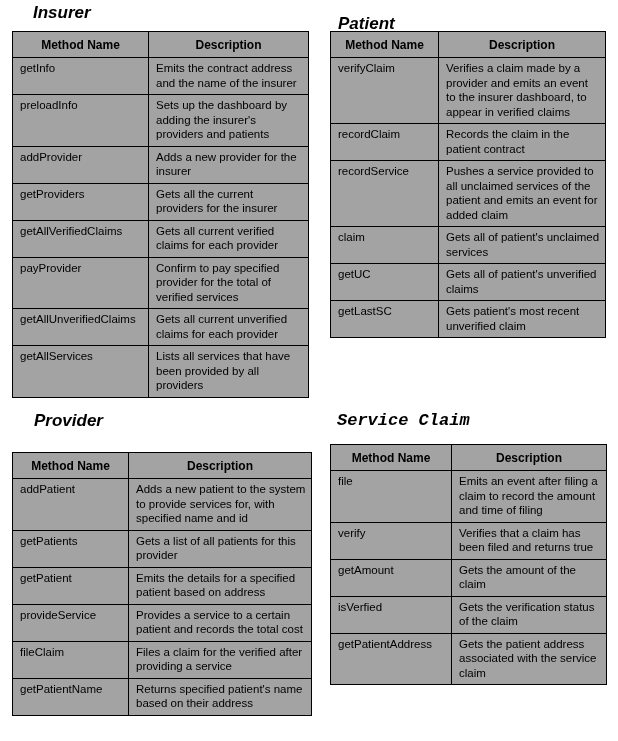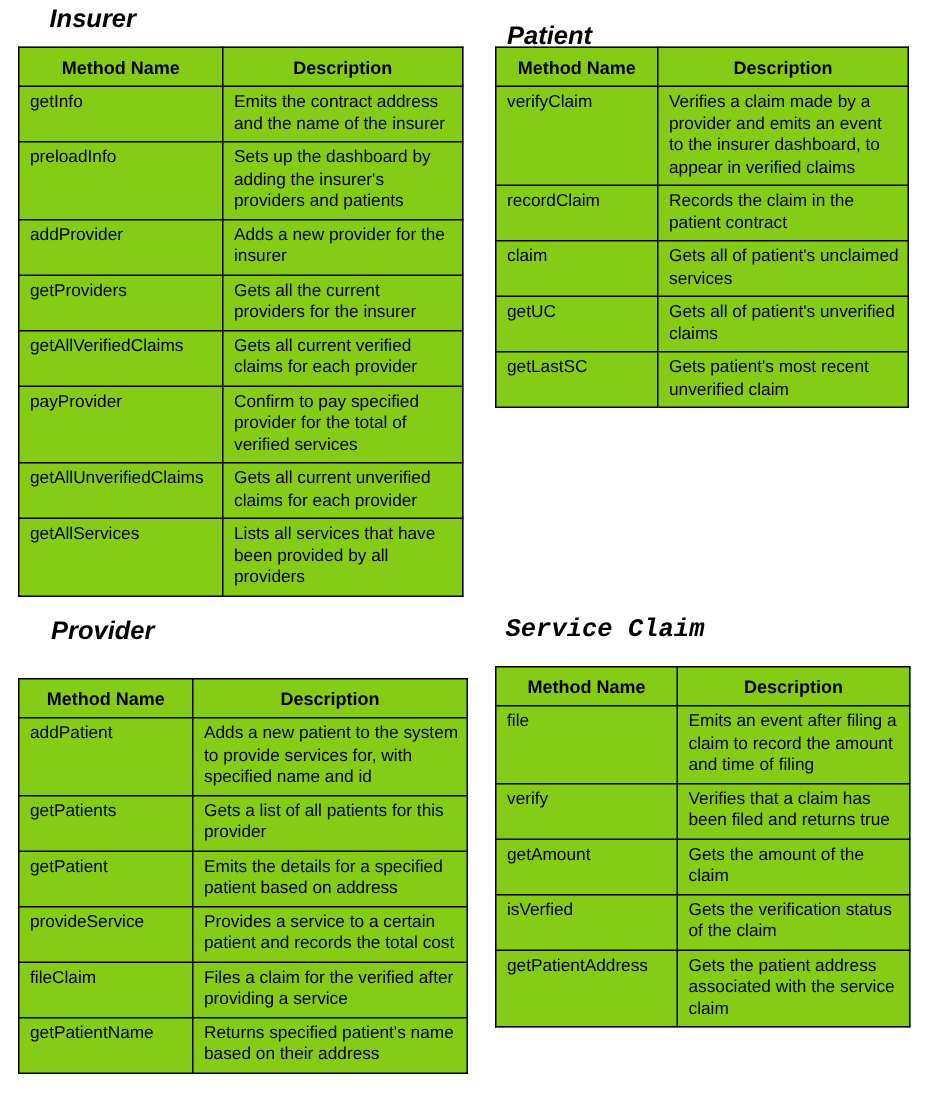--- a/index.html
+++ b/index.html
@@ -27,21 +27,21 @@
 
   .tbl-wrap { position: absolute; }
   #insurer-table-wrap  { left: 12px;  top: 31px; }
   #patient-table-wrap  { left: 330px; top: 31px; }
   #provider-table-wrap { left: 12px;  top: 452px; }
   #service-table-wrap  { left: 330px; top: 444px; }
 
   table.tbl {
     border-collapse: collapse;
     table-layout: fixed;
-    background: #84cc16;
+    background: #a3a3a3;
   }
   .tbl th, .tbl td { border: 1.5px solid #000000; }
   .tbl th {
     font-size: 12px;
     font-weight: bold;
     text-align: center;
     padding: 6px 3px 5px 3px;
     line-height: 14px;
   }
   .tbl td {
@@ -130,20 +130,24 @@
     <tbody>
         <tr>
           <td>verifyClaim</td>
           <td>Verifies a claim made by a provider and emits an event to the insurer dashboard, to appear in verified claims</td>
         </tr>
         <tr>
           <td>recordClaim</td>
           <td>Records the claim in the patient contract</td>
         </tr>
         <tr>
+          <td>recordService</td>
+          <td>Pushes a service provided to all unclaimed services of the patient and emits an event for added claim</td>
+        </tr>
+        <tr>
           <td>claim</td>
           <td>Gets all of patient's unclaimed services</td>
         </tr>
         <tr>
           <td>getUC</td>
           <td>Gets all of patient's unverified claims</td>
         </tr>
         <tr>
           <td>getLastSC</td>
           <td>Gets patient's most recent unverified claim</td>

